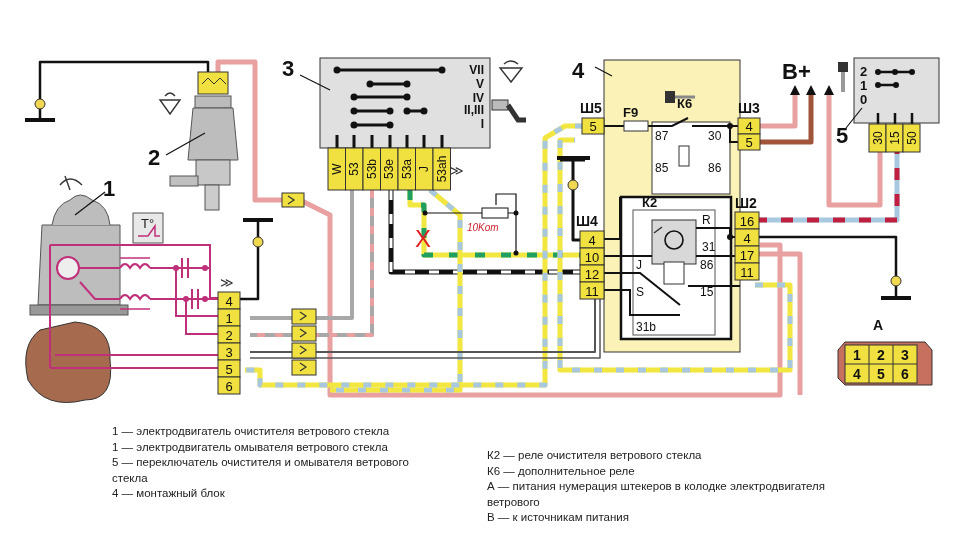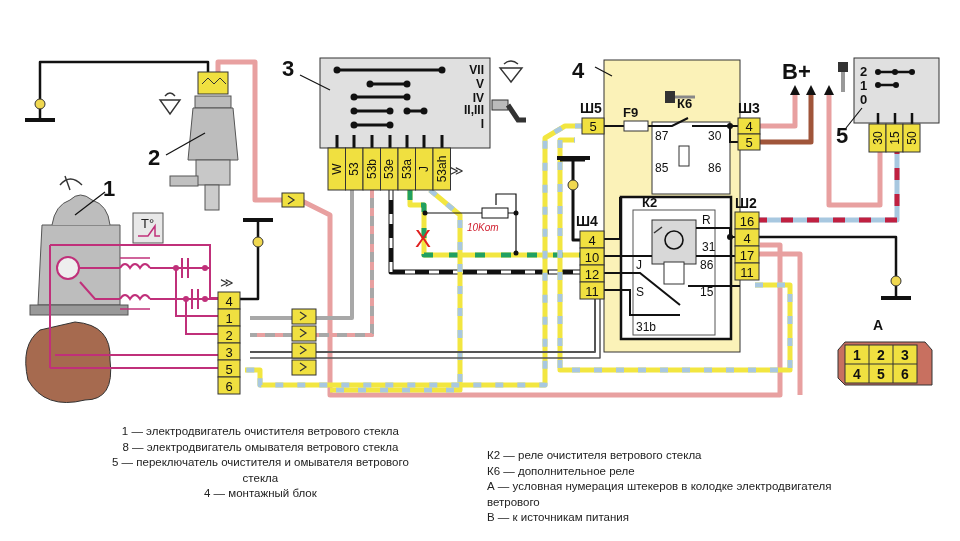--- a/index.html
+++ b/index.html
@@ -366,26 +366,26 @@
   <g id="conn-a-pins">
       <text x="857" y="360" font-size="14" font-weight="bold" fill="#111" text-anchor="middle">1</text>
       <text x="881" y="360" font-size="14" font-weight="bold" fill="#111" text-anchor="middle">2</text>
       <text x="905" y="360" font-size="14" font-weight="bold" fill="#111" text-anchor="middle">3</text>
       <text x="857" y="379" font-size="14" font-weight="bold" fill="#111" text-anchor="middle">4</text>
       <text x="881" y="379" font-size="14" font-weight="bold" fill="#111" text-anchor="middle">5</text>
       <text x="905" y="379" font-size="14" font-weight="bold" fill="#111" text-anchor="middle">6</text>
     </g>
 </svg>
 
-<div class="legend" style="left:112px;top:424px;text-align:center;">
+<div class="legend" style="left:112px;top:424px;">
   <div>1 — электродвигатель очистителя ветрового стекла</div>
-  <div>8 — электродвигатель омывателя ветрового стекла</div>
+  <div>1 — электродвигатель омывателя ветрового стекла</div>
   <div>5 — переключатель очистителя и омывателя ветрового</div>
   <div>стекла</div>
   <div>4 — монтажный блок</div>
 </div>
 <div class="legend" style="left:487px;top:424px;margin-top:24px;">
   <div>К2 — реле очистителя ветрового стекла</div>
   <div>К6 — дополнительное реле</div>
-  <div>А — условная нумерация штекеров в колодке электродвигателя</div>
+  <div>А — питания нумерация штекеров в колодке электродвигателя</div>
   <div>ветрового</div>
   <div>В — к источникам питания</div>
 </div>
 
 </body></html>

